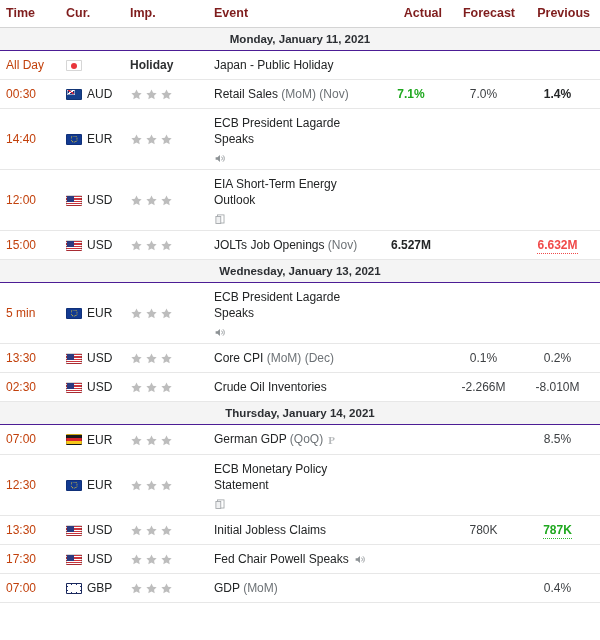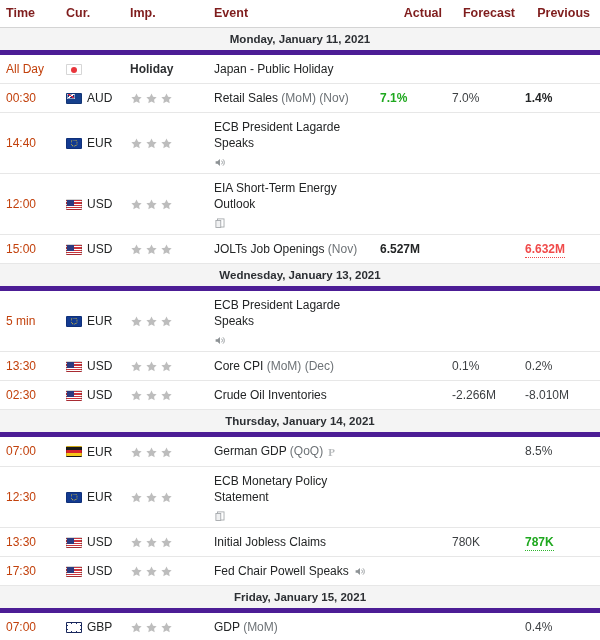--- a/index.html
+++ b/index.html
@@ -43,21 +43,21 @@
   thead th.h-event { padding-left: 12px; }
   thead th.num     { text-align: right; padding-right: 10px; }
 
   tr.day-row td {
     background: #f4f4f4;
     text-align: center;
     font-weight: bold;
     font-size: 11.5px;
     color: #2c2f33;
     padding: 5px 0 5px 0;
-    border-bottom: 5px solid #4c1d95;
+    border-bottom: 1px solid #4c1d95;
     border-top: 1px solid #e8e8e8;
   }
 
   tr.event-row > td {
     border-bottom: 1px solid #e7e7e7;
     padding: 6px 0 6px 0;
     vertical-align: middle;
     background: #fff;
   }
   tr.event-row td.td-time {
@@ -74,21 +74,21 @@
     padding-left: 10px;
     white-space: nowrap;
   }
   tr.event-row td.td-event {
     padding-left: 12px;
     padding-right: 6px;
     line-height: 16px;
     color: #232526;
   }
   tr.event-row td.num {
-    text-align: left;
+    text-align: center;
     padding-right: 10px;
     white-space: nowrap;
     font-size: 12px;
   }
 
   .flag {
     display: inline-block;
     width: 16px; height: 11px;
     vertical-align: middle;
     margin-right: 5px;
@@ -432,23 +432,20 @@
               </svg></span></span></td>
         <td class="td-event"><span class="evt-title">Fed Chair Powell Speaks</span><span class="evt-sub"></span><span class="snd-icon snd-inline"><svg viewBox="0 0 24 24" aria-hidden="true">
               <path fill="#8d9295" d="M3 9.5v5h3.4L11 18.6V5.4L6.4 9.5z"></path>
               <path fill="none" stroke="#8d9295" stroke-width="1.6" d="M14 8.6a4.6 4.6 0 0 1 0 6.8"></path>
               <path fill="none" stroke="#8d9295" stroke-width="1.6" d="M16.6 6.2a8 8 0 0 1 0 11.6"></path>
             </svg></span></td>
         <td class="num"><span></span></td>
         <td class="num"><span></span></td>
         <td class="num"><span></span></td>
       </tr>
-      <tr class="day-row">
-        <td colspan="7">Friday, January 15, 2021</td>
-      </tr>
       <tr class="event-row">
         <td class="td-time">07:00</td>
         <td class="td-cur"><span class="flag gb"></span><span class="cur-code">GBP</span></td>
         <td class="td-imp"><span class="stars"><span class="star"><svg viewBox="0 0 24 24" aria-hidden="true">
                 <path fill="#bdbdbd" d="M12 2.6l2.9 6.1 6.6.9-4.8 4.6 1.2 6.6L12 17.6 6.1 20.8l1.2-6.6L2.5 9.6l6.6-.9z"></path>
               </svg></span><span class="star"><svg viewBox="0 0 24 24" aria-hidden="true">
                 <path fill="#bdbdbd" d="M12 2.6l2.9 6.1 6.6.9-4.8 4.6 1.2 6.6L12 17.6 6.1 20.8l1.2-6.6L2.5 9.6l6.6-.9z"></path>
               </svg></span><span class="star"><svg viewBox="0 0 24 24" aria-hidden="true">
                 <path fill="#bdbdbd" d="M12 2.6l2.9 6.1 6.6.9-4.8 4.6 1.2 6.6L12 17.6 6.1 20.8l1.2-6.6L2.5 9.6l6.6-.9z"></path>
               </svg></span></span></td>

